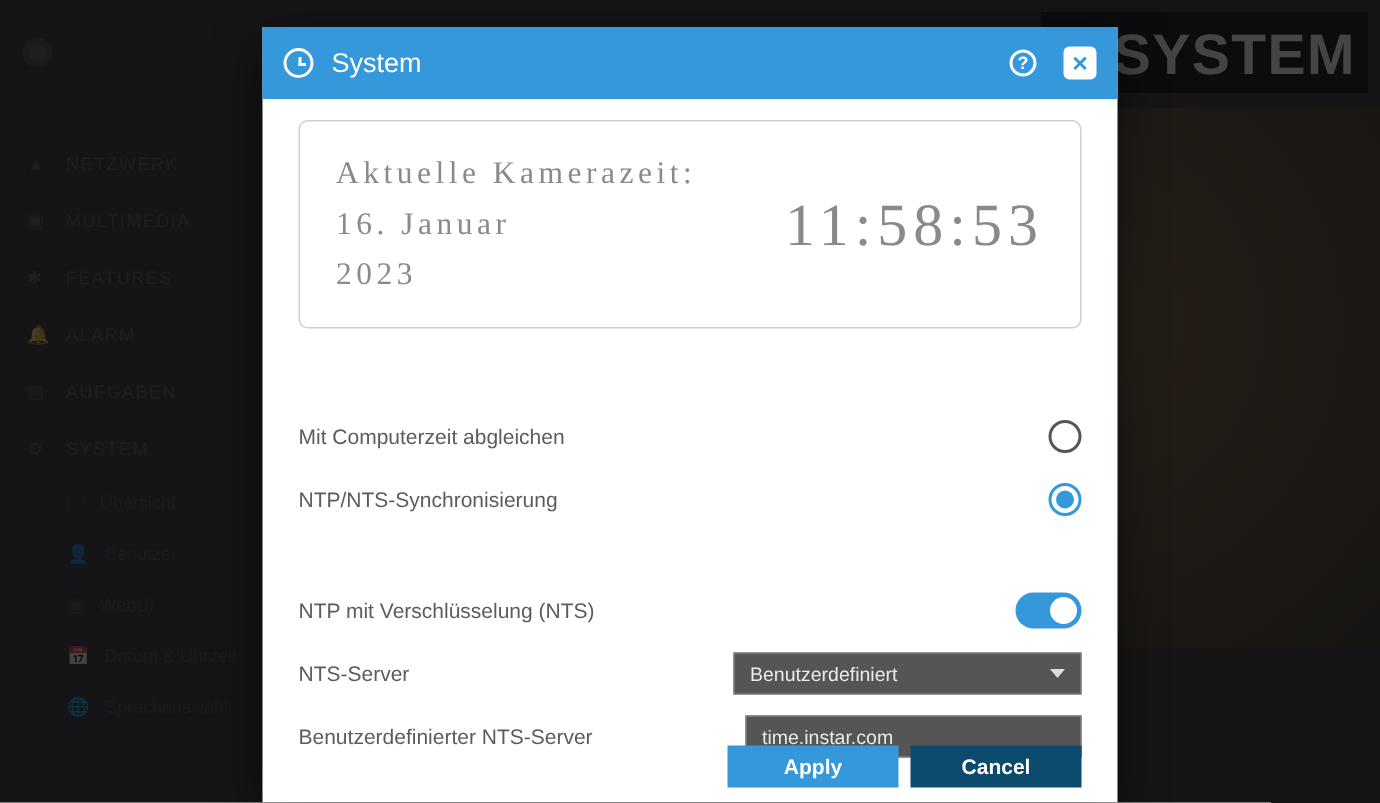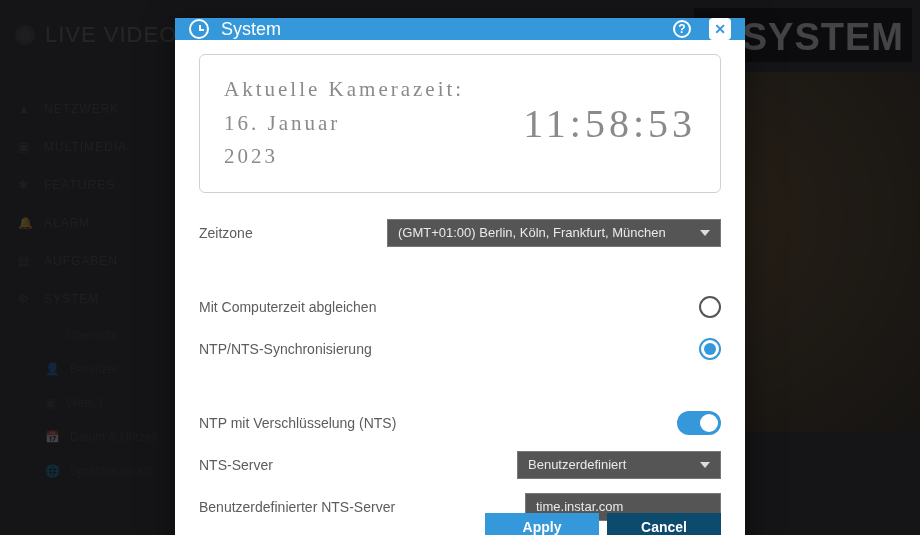--- a/index.html
+++ b/index.html
@@ -74,25 +74,25 @@
   .time-left { letter-spacing: 3px; line-height: 1.6; font-size: 21px; }
   .time-clock { font-size: 40px; letter-spacing: 4px; }
 
   .row { display: flex; align-items: center; justify-content: space-between; margin: 14px 0; min-height: 28px; }
   .row-label { color: #5c5c5c; font-size: 14px; }
   .select {
     background: #555; color: #eaeaea; border: 1px solid #777; height: 28px;
     padding: 0 28px 0 10px; font-size: 13px; position: relative; display: inline-flex; align-items: center;
     cursor: pointer;
   }
-  .select.small { width: 204px; }
+  .select.small { width: 232px; }
   .select.wide { width: 334px; }
   .select .caret { position: absolute; right: 10px; top: 50%; transform: translateY(-50%); width: 0; height: 0; border-left: 5px solid transparent; border-right: 5px solid transparent; border-top: 6px solid #ddd; }
   .input {
-    background: #555; color: #eaeaea; border: 1px solid #777; height: 28px; width: 196px;
+    background: #555; color: #eaeaea; border: 1px solid #777; height: 28px; width: 224px;
     padding: 0 10px; font-size: 13px; outline: none;
   }
   .radio-empty { width: 22px; height: 22px; border-radius: 50%; border: 2px solid #555; cursor: pointer; }
   .radio-on { width: 22px; height: 22px; border-radius: 50%; border: 2px solid #3498db; display:flex; align-items:center; justify-content:center; cursor: pointer; }
   .radio-on::after { content:""; width: 12px; height: 12px; border-radius:50%; background:#3498db; }
   .toggle {
     width: 44px; height: 24px; border-radius: 12px; background: #3498db; position: relative; cursor: pointer;
   }
   .toggle::after { content:""; position:absolute; right: 3px; top: 3px; width: 18px; height: 18px; border-radius: 50%; background: #fff; }
 
@@ -101,21 +101,20 @@
   .btn { width: 114px; height: 28px; display:flex; align-items:center; justify-content:center; color:#fff; cursor:pointer; font-size: 14px; }
   .btn-apply { background: #3498db; }
   .btn-cancel { background: #0c4a6e; }
 </style>
 </head>
 <body>
 
 <div class="bg-header">
   <div class="bg-title">
     <span class="record-icon"></span>
-    <span>LIVE VIDEO</span>
   </div>
 </div>
 <div class="brand">
   <span class="n-box">N</span>
   <span>SYSTEM</span>
 </div>
 
 <div class="sidebar">
   <div class="sidebar-item">
       <span class="ico">▲</span>
@@ -180,27 +179,20 @@
 
     <div class="time-panel">
       <div class="time-left">
         <div>Aktuelle Kamerazeit:</div>
         <div>16. Januar</div>
         <div>2023</div>
       </div>
       <div class="time-clock">11:58:53</div>
     </div>
 
-    <div class="row">
-      <span class="row-label">Zeitzone</span>
-      <div class="select wide">
-        <span>(GMT+01:00) Berlin, Köln, Frankfurt, München</span>
-        <span class="caret"></span>
-      </div>
-    </div>
 
     <div class="gap"></div>
 
     <div class="row">
       <span class="row-label">Mit Computerzeit abgleichen</span>
       <span class="radio-empty"></span>
     </div>
 
     <div class="row">
       <span class="row-label">NTP/NTS-Synchronisierung</span>

